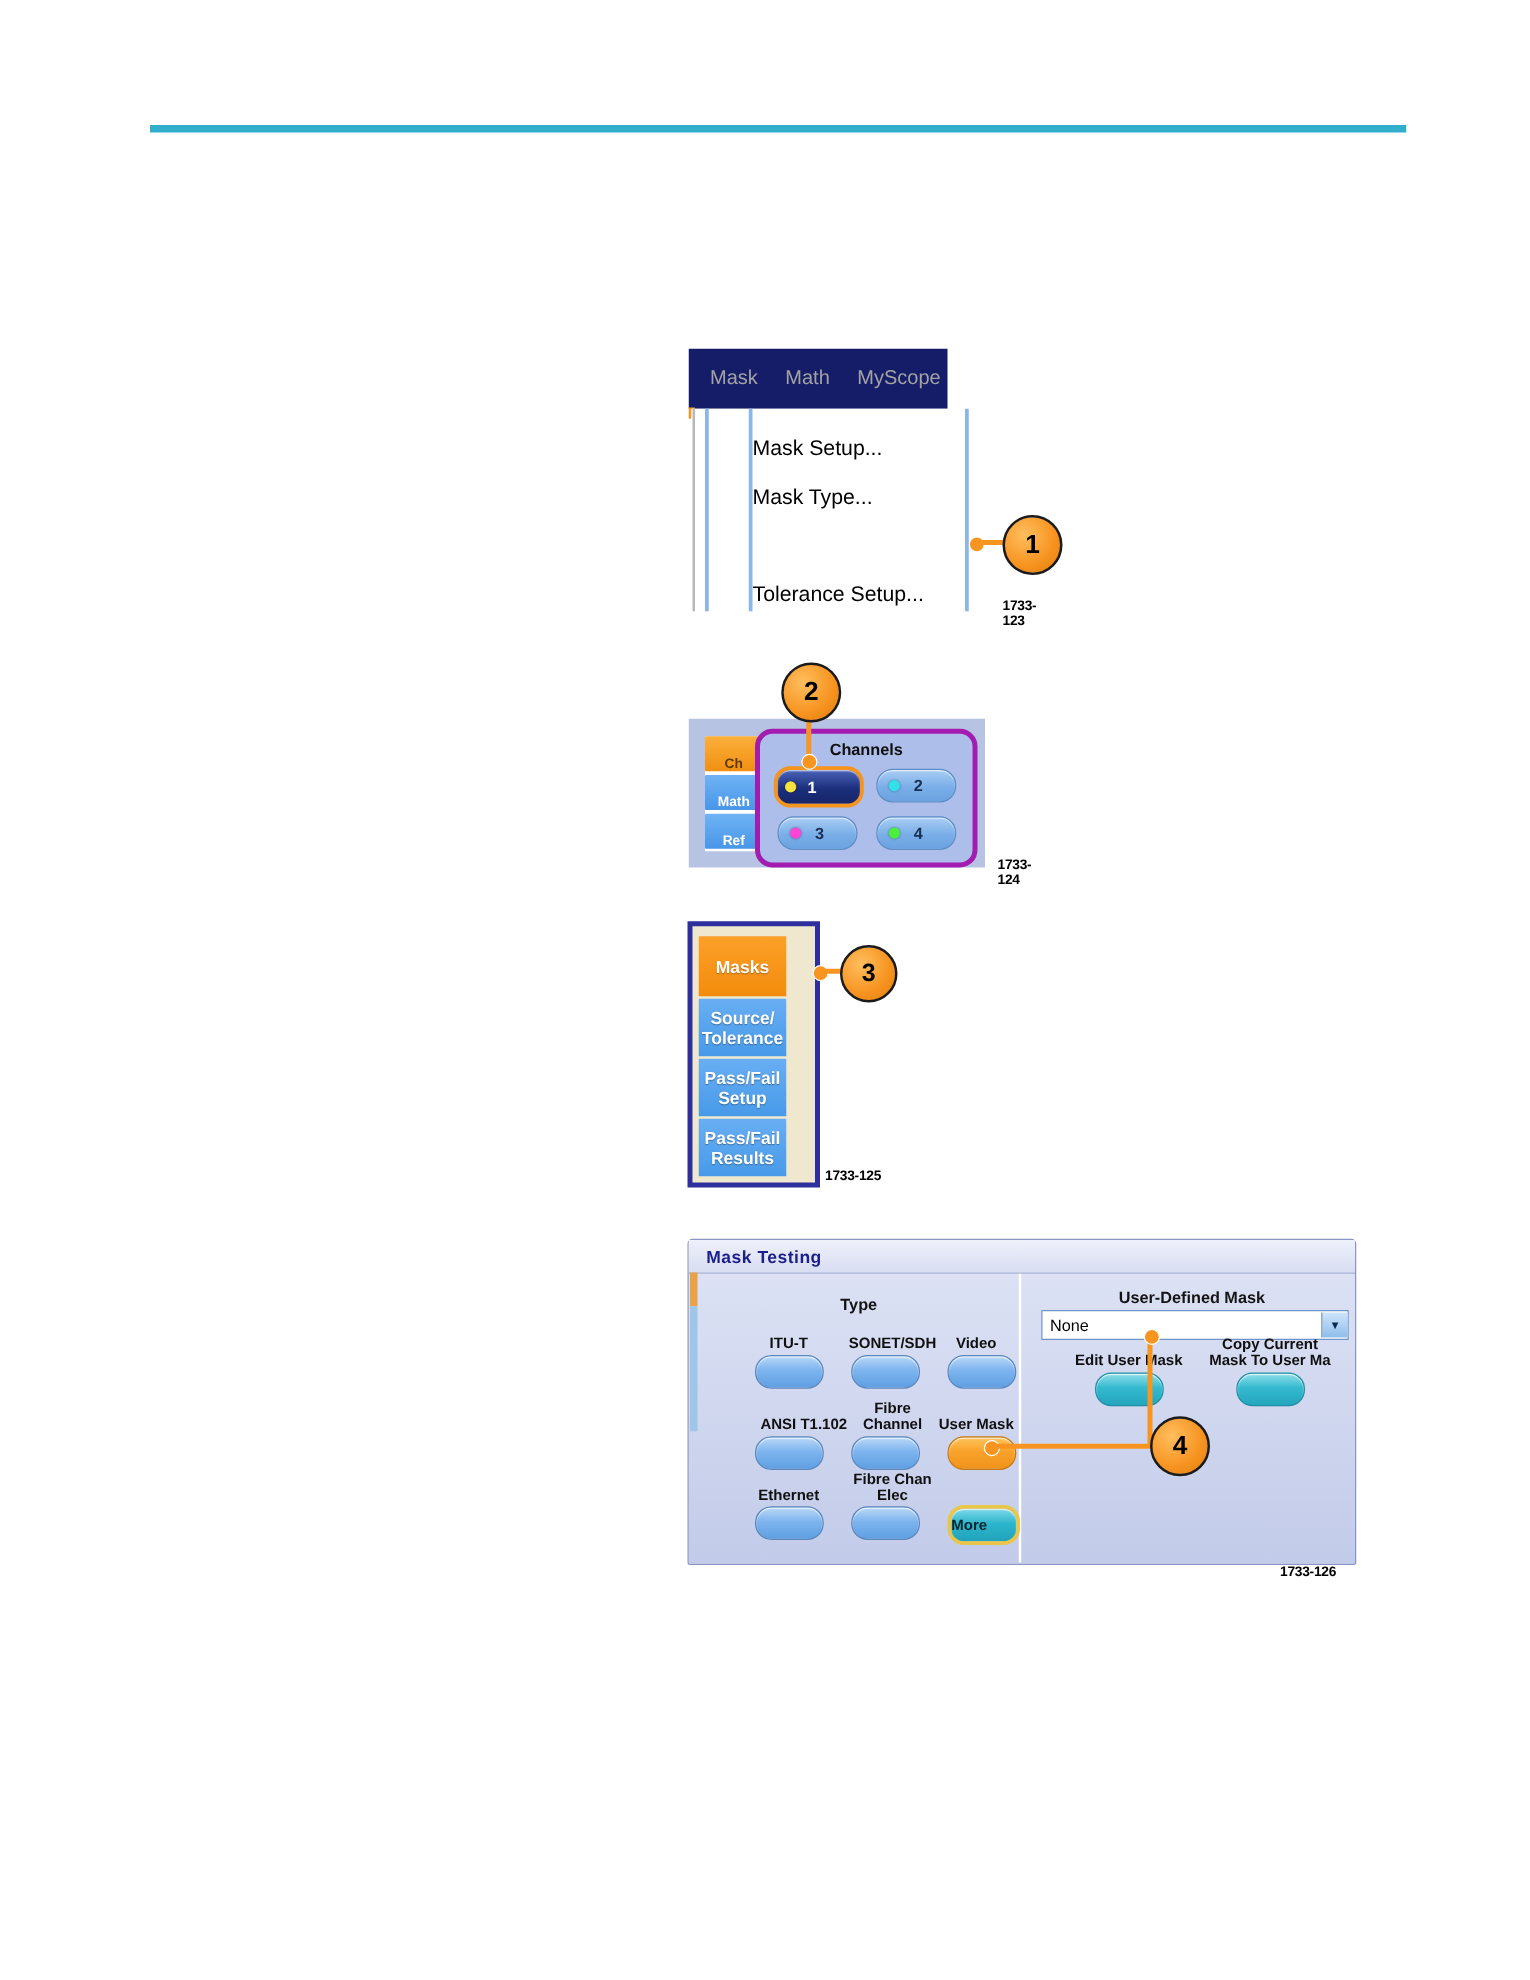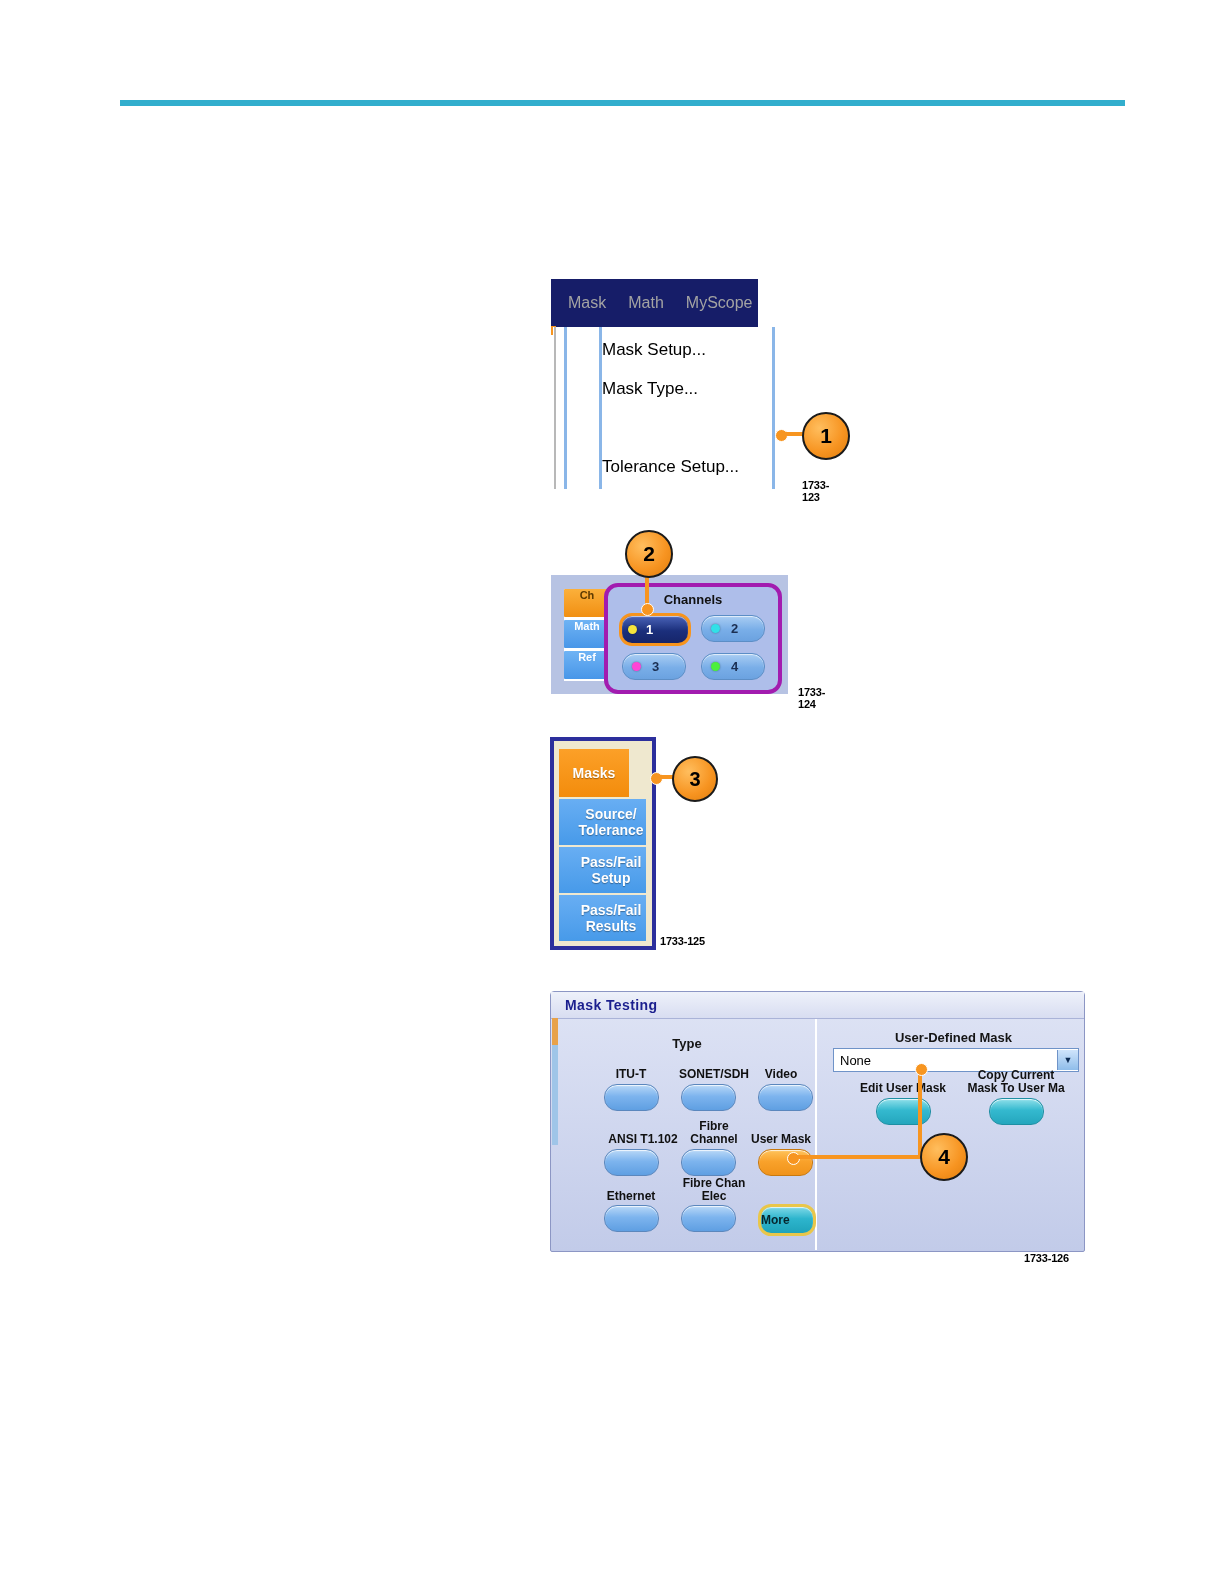--- a/index.html
+++ b/index.html
@@ -92,21 +92,21 @@
     right: 13px; top: 0;
     width: 3px; height: 162px;
     background: #8ab6e8;
   }
   .fig1 .dd-item {
     position: absolute;
     left: 49px;
     width: 173px;
     height: 38px;
     display: flex;
-    align-items: center;
+    align-items: flex-end;
     font-size: 17px;
     color: #000000;
     white-space: nowrap;
   }
   .fig1 .dd-item.sel {
     left: 14px;
     width: 208px;
     padding-left: 35px;
     background: #c5ddf5;
   }
@@ -170,21 +170,21 @@
     left: 13px; top: 14px;
     width: 46px;
     height: 92px;
     background: #ffffff;
   }
   .fig2 .tab {
     width: 46px;
     height: 28px;
     margin-bottom: 3px;
     display: flex;
-    align-items: flex-start;
+    align-items: flex-end;
     justify-content: center;
     font-size: 11px;
     font-weight: bold;
     color: #ffffff;
     border-radius: 1px;
   }
   .fig2 .tab.active {
     background: linear-gradient(#fbb03b, #f18f12);
     color: #5d3a00;
   }
@@ -282,21 +282,20 @@
     font-weight: bold;
     color: #ffffff;
     line-height: 16px;
     text-shadow: 0 1px 1px rgba(0,0,0,.35);
   }
   .fig3 .sbtn.active {
     background: linear-gradient(#fca028, #f38c0c);
   }
   .fig3 .sbtn.norm {
     background: linear-gradient(#68aef3, #479ae9);
-    padding-left: 17px;
   }
   .fig3 .caption {
     position: absolute;
     left: 110px;
     top: 198px;
     font-size: 11px;
     font-weight: bold;
     color: #000000;
     letter-spacing: -0.2px;
   }

